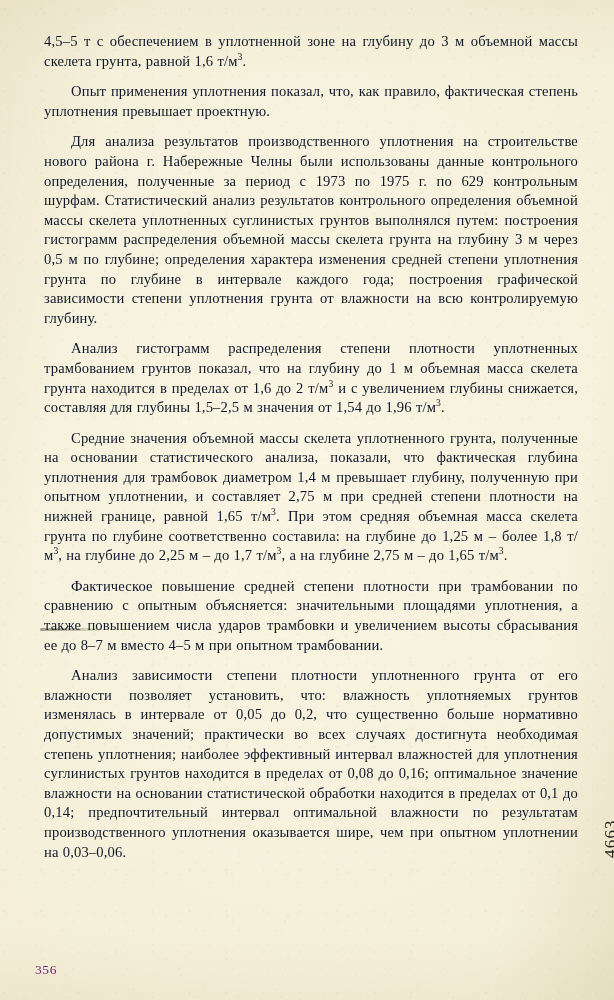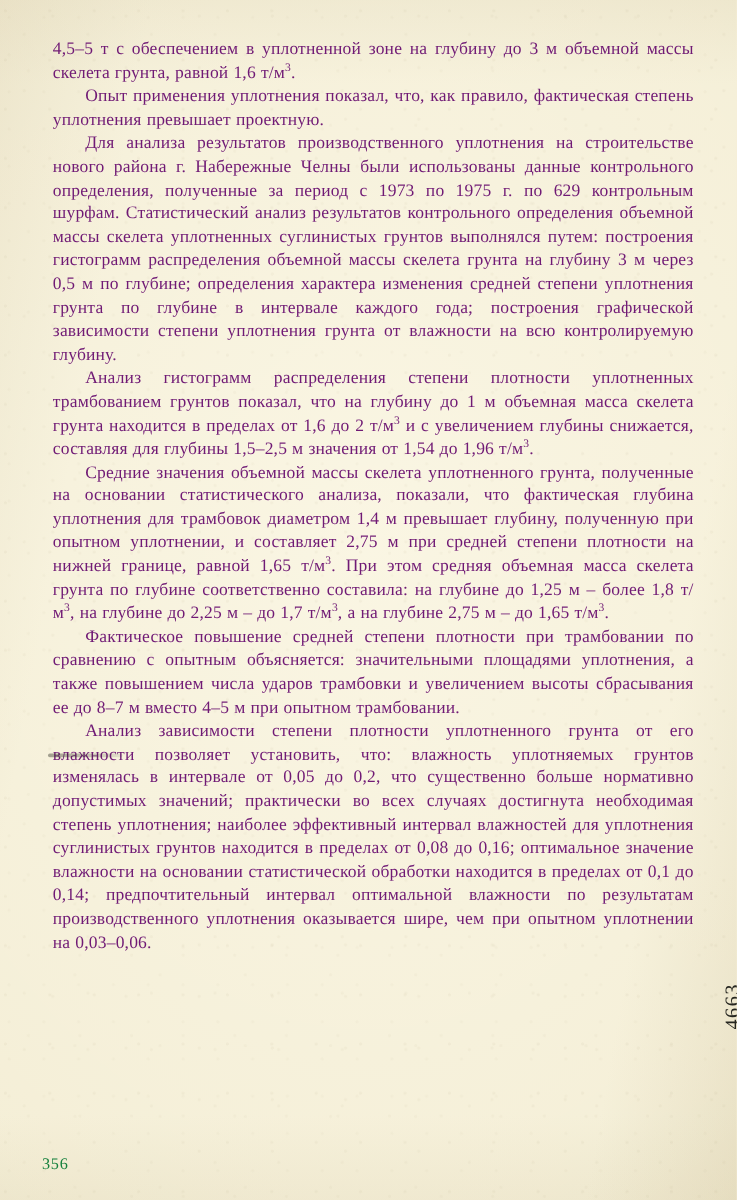--- a/index.html
+++ b/index.html
@@ -27,48 +27,48 @@
       radial-gradient(circle at 72% 31%, rgba(160,146,108,.20) 0 1px, transparent 1.6px),
       radial-gradient(circle at 88% 77%, rgba(160,146,108,.16) 0 1px, transparent 1.6px),
       radial-gradient(circle at 55% 88%, rgba(160,146,108,.16) 0 1px, transparent 1.6px),
       radial-gradient(circle at 26% 47%, rgba(160,146,108,.14) 0 1px, transparent 1.6px);
     background-size: 37px 41px, 53px 47px, 61px 43px, 71px 59px, 43px 67px, 29px 31px;
   }
 
   .textblock{
     position:absolute;
     left:44px; top:32px; width:534px;
-    color:#701a75;
+    color:#0f172a;
     font-size:14.6px;
     line-height:19.6px;
     text-align:justify;
     text-justify:inter-word;
     letter-spacing:.15px;
     word-spacing:.4px;
   }
 
   p.para{
     margin:0 0 0 0;
     text-indent:0;
     text-align:justify;
     -webkit-hyphens:none;hyphens:none;
   }
-  p.para + p.para{ }
+  p.para + p.para{ margin-top:11px; }
   p.para.first{ text-indent:0; }
   p.para.ind{ text-indent:27px; }
 
   
 
   sup{ font-size:.66em; vertical-align:super; line-height:0; }
 
   .pagenum{
     position:absolute;
     left:35px; top:962px;
     font-size:13.5px;
-    color:#15803d;
+    color:#701a75;
     letter-spacing:.6px;
     font-family:"Liberation Serif", serif;
   }
 
   .sidecode{
     position:absolute;
     left:561px; top:860px;
     font-size:17px;
     color:#262620;
     letter-spacing:1.2px;

